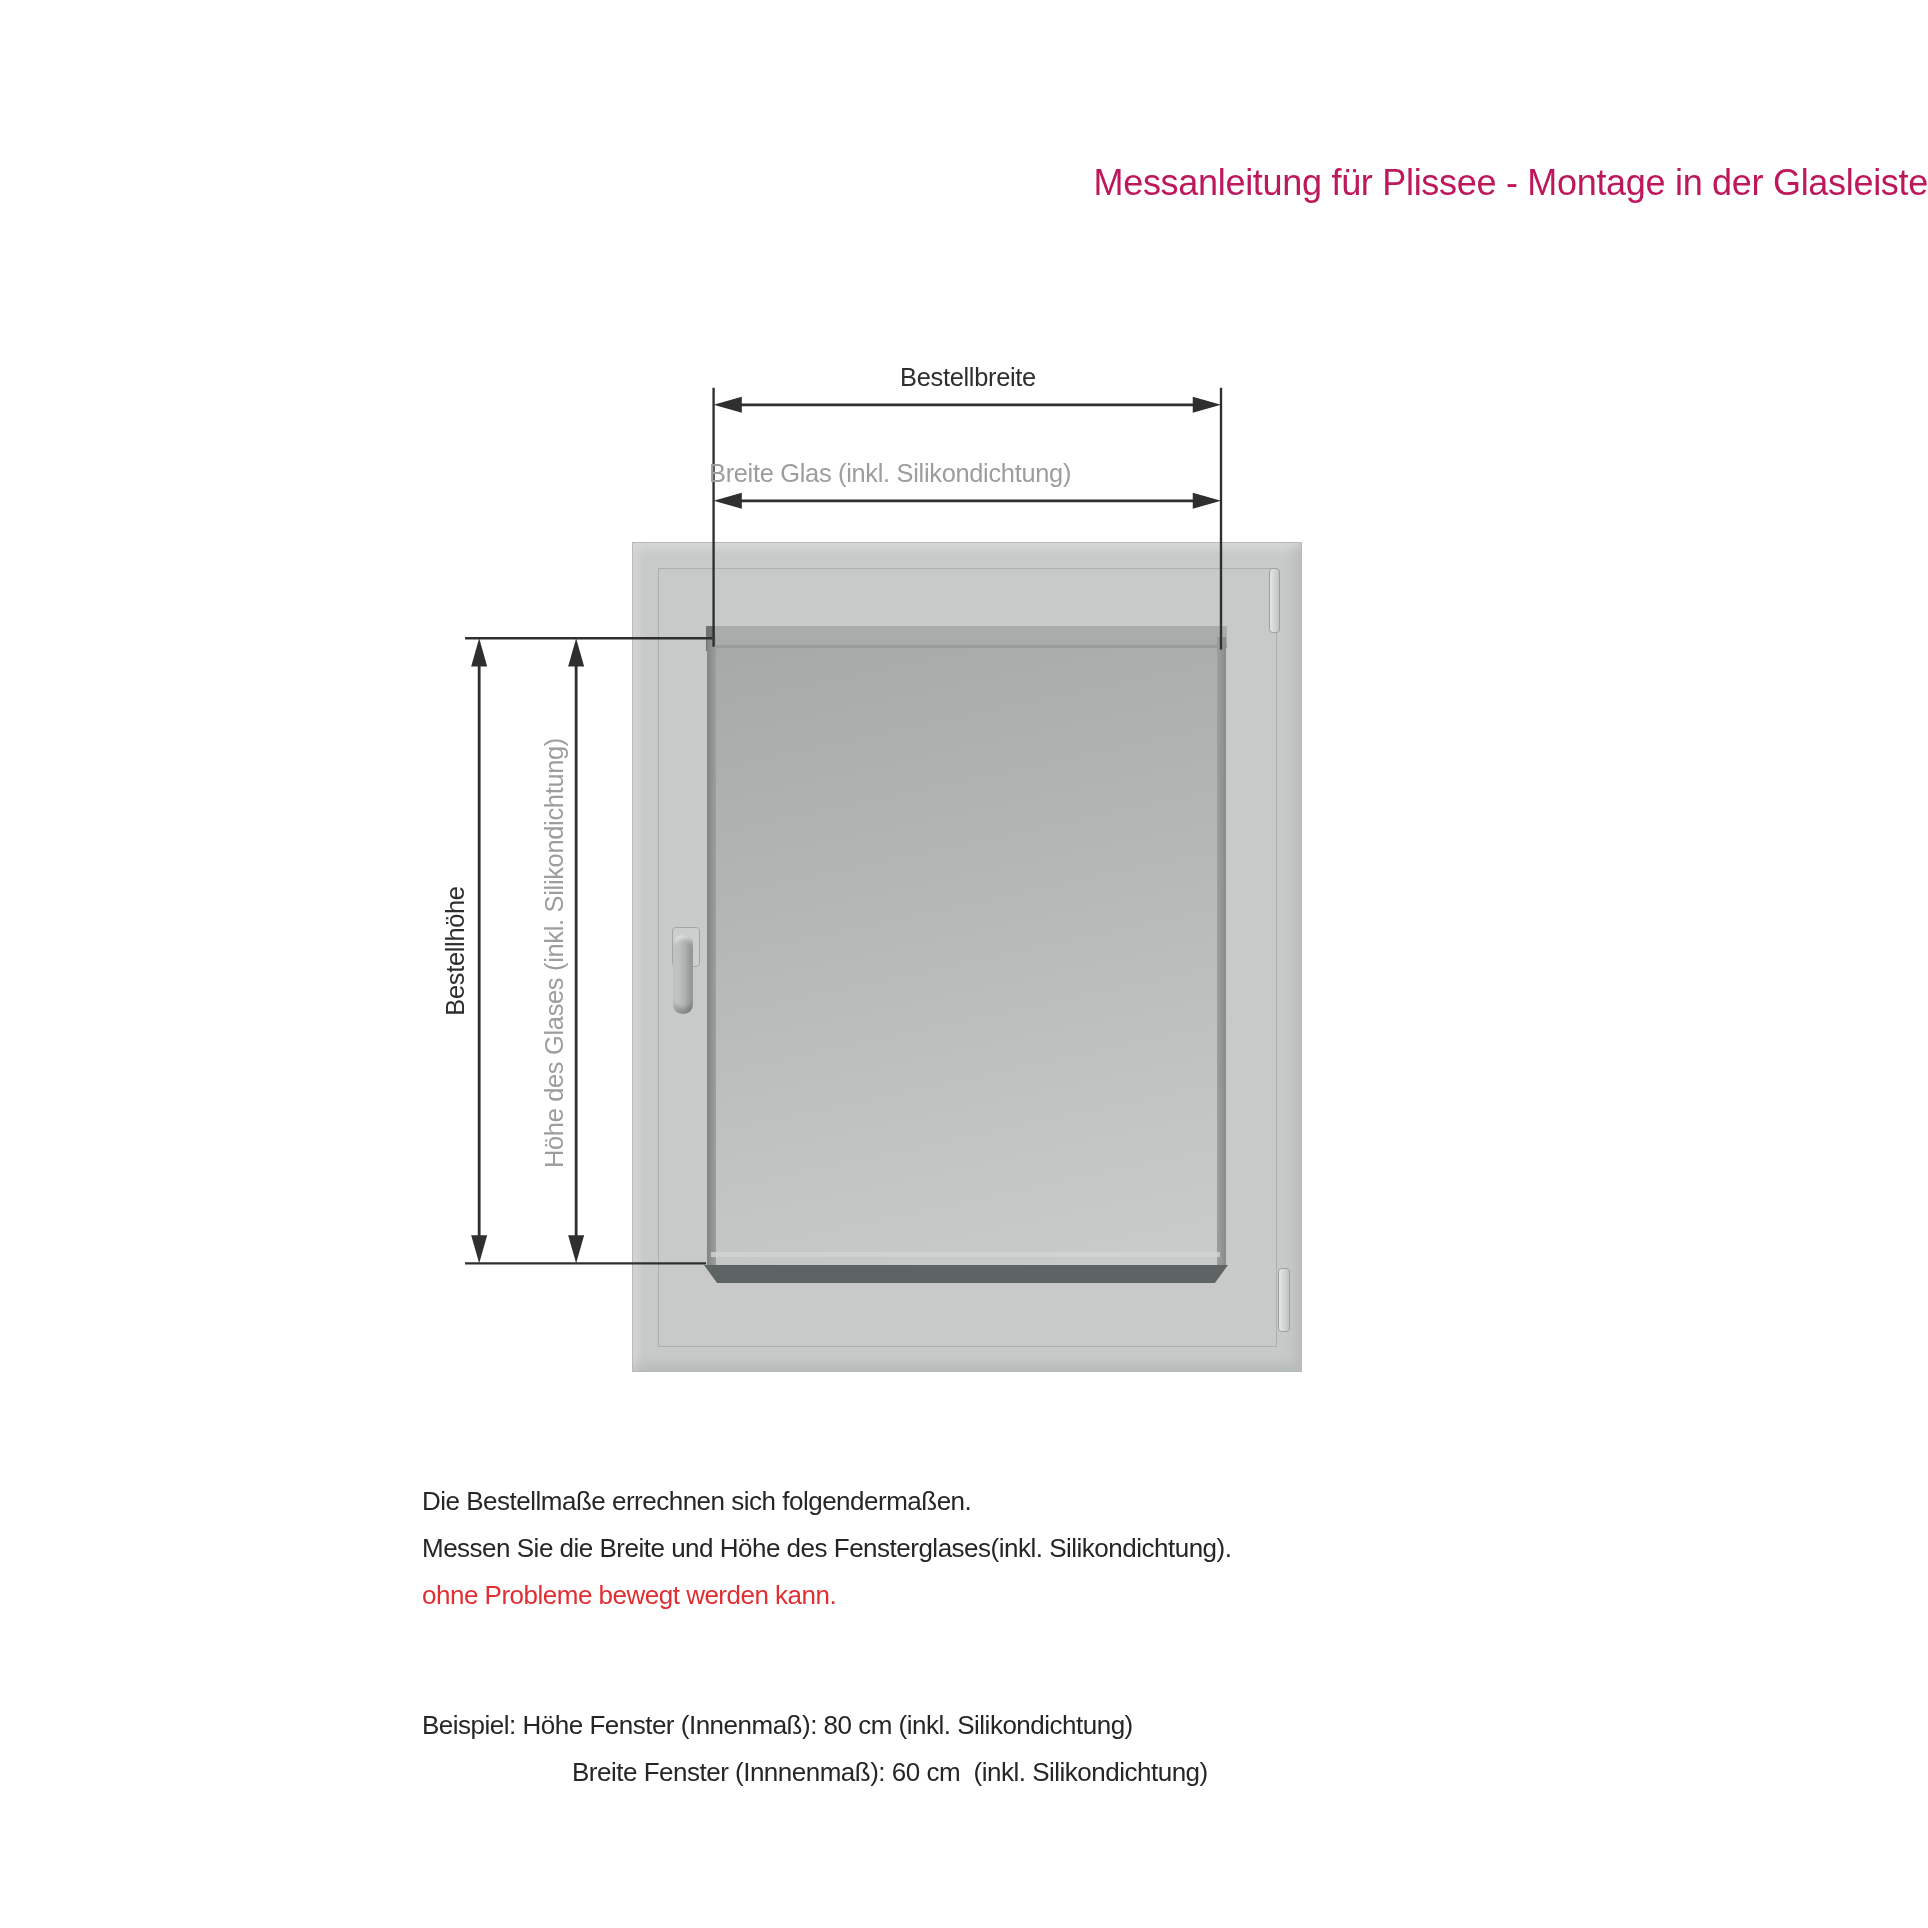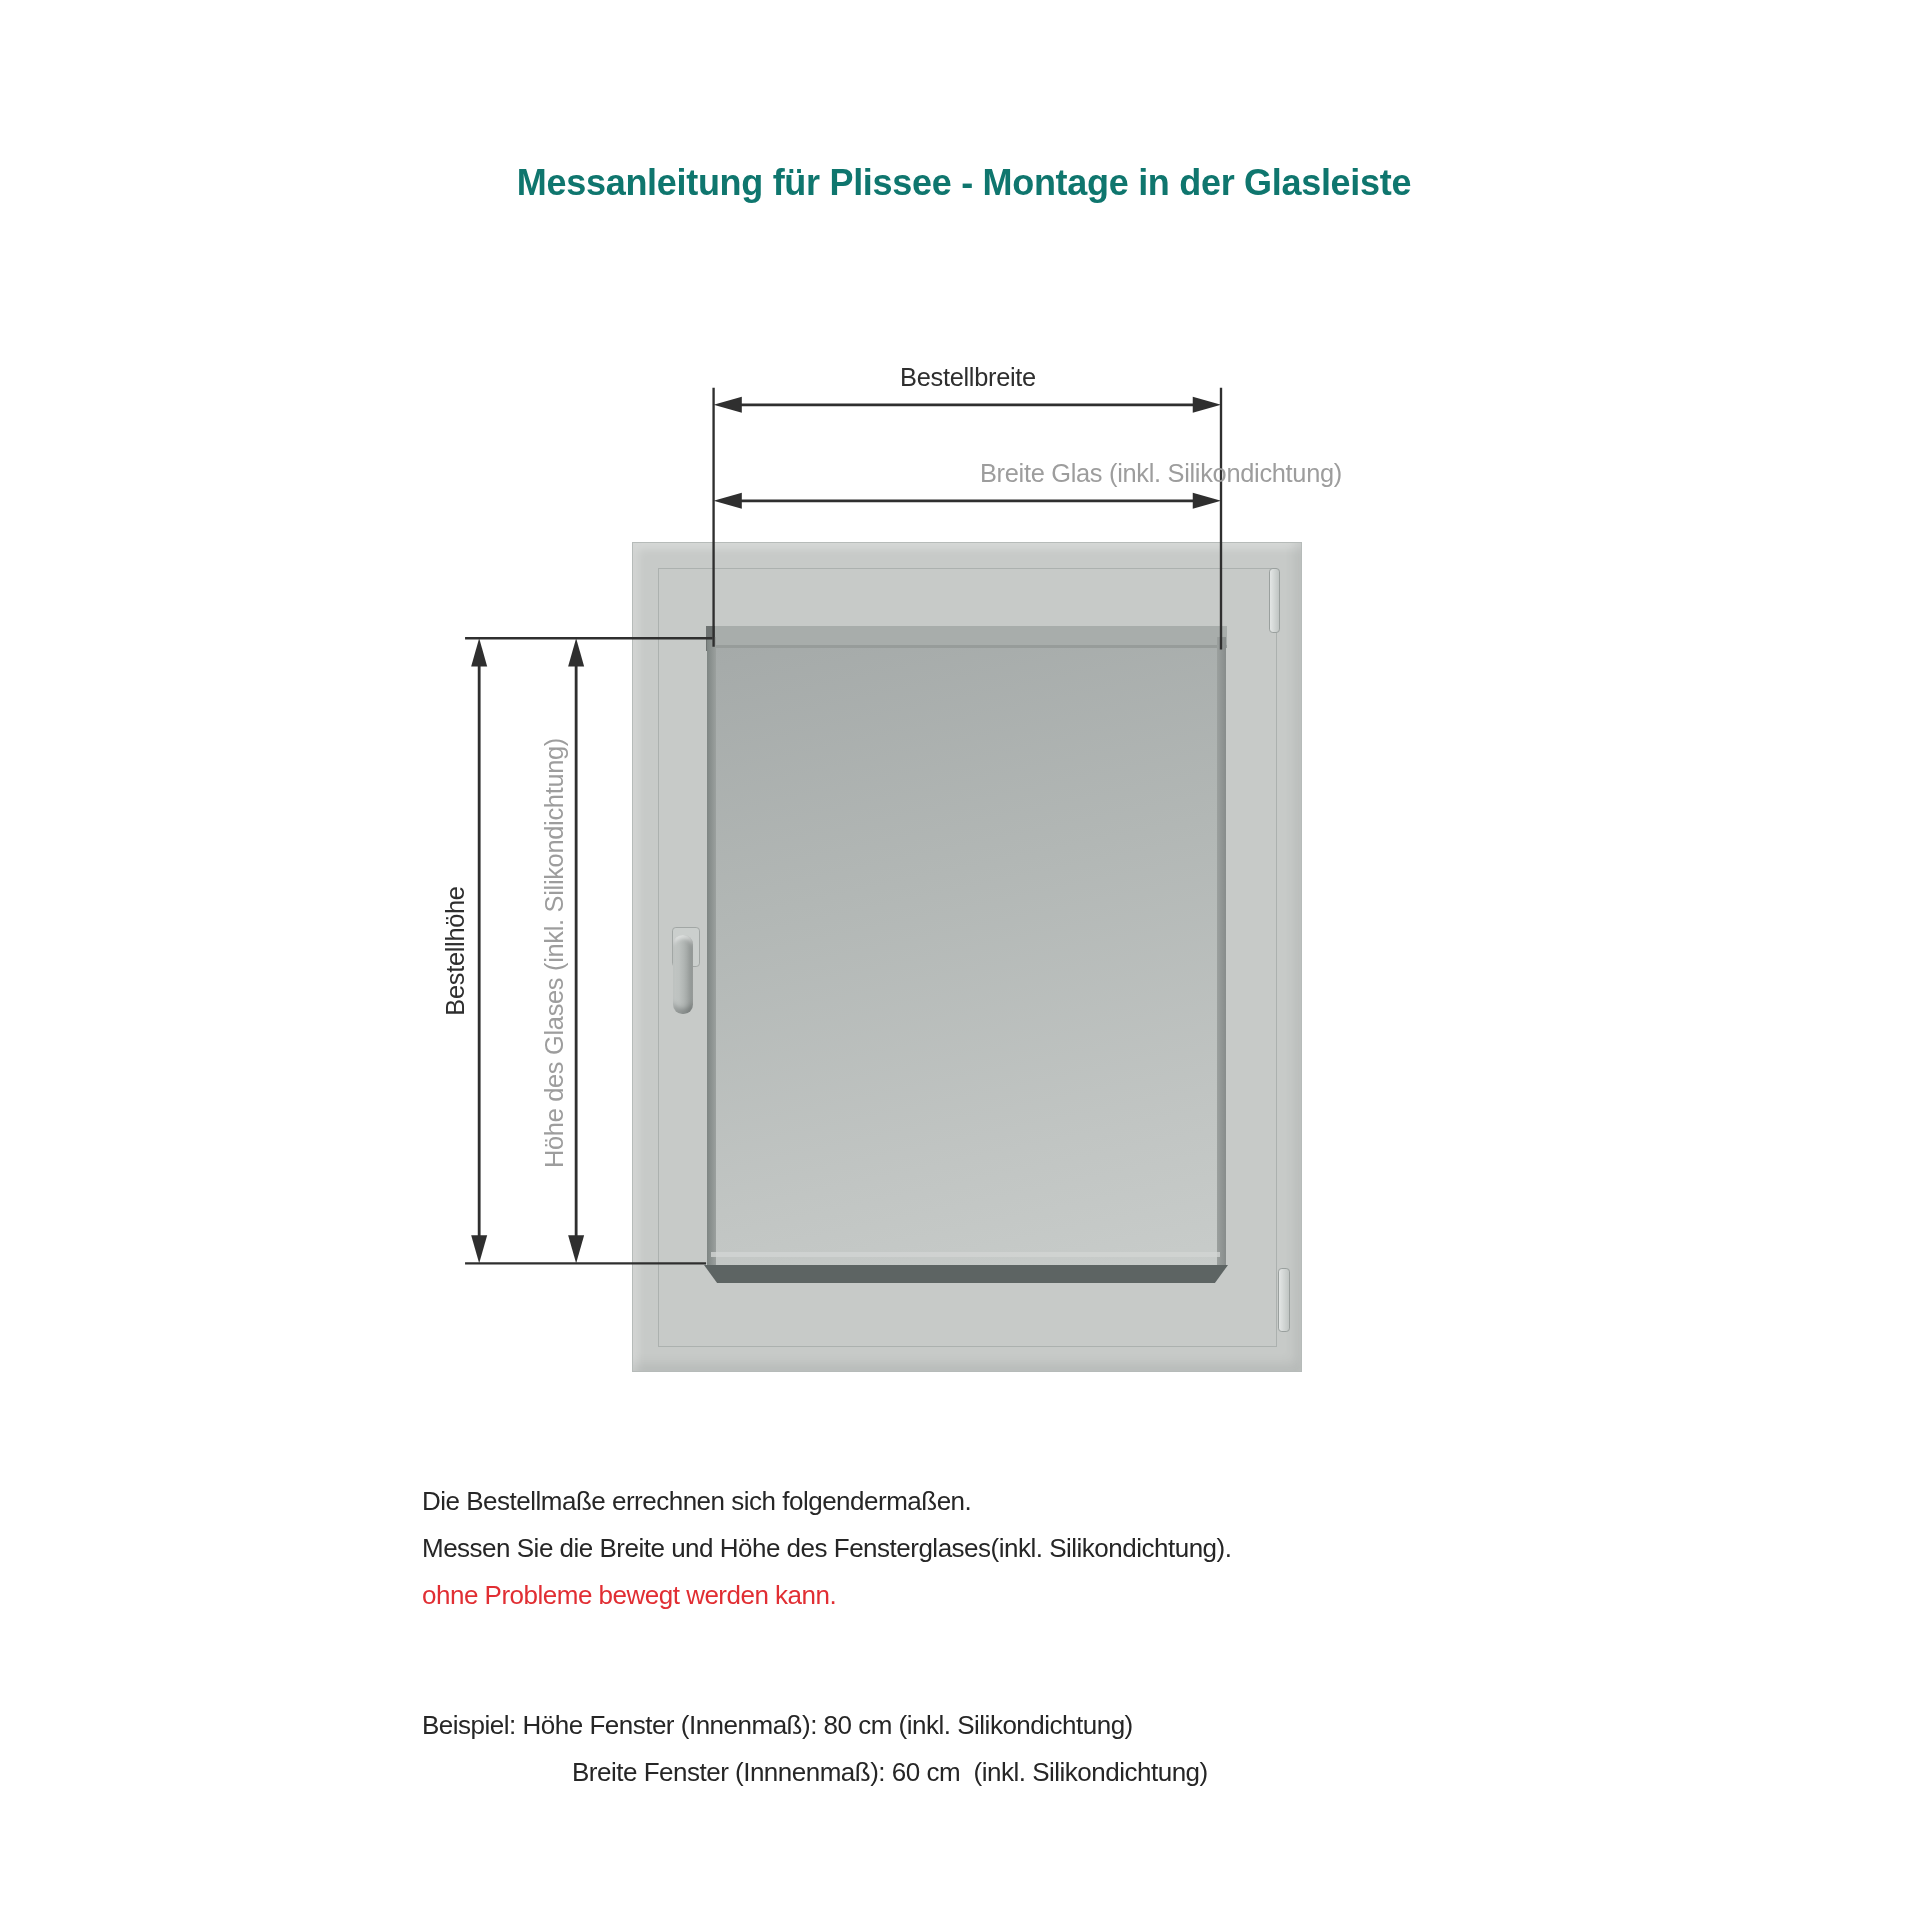--- a/index.html
+++ b/index.html
@@ -14,26 +14,25 @@
     background: #ffffff;
     overflow: hidden;
     font-family: "Liberation Sans", sans-serif;
     color: #262626;
   }
   .abs { position: absolute; }
 
   
   #page-title {
     left: 0; right: 0; top: 162px;
-    text-align: center;
+    text-align: right;
     font-size: 36px;
     letter-spacing: -0.3px;
-    color: #0f766e;
+    color: #be185d;
     white-space: pre;
-    font-weight: bold;
   }
 
   
   #window-frame {
     left: 632px; top: 542px;
     width: 668px; height: 828px;
     background: #c7cac8;
     border: 0.9px solid #b6bbb9;
     box-shadow: inset -4.7px -6.6px 11.3px rgba(80,86,85,0.14),
                 inset 3.8px 4.7px 9.4px rgba(255,255,255,0.35);
@@ -118,23 +117,23 @@
     letter-spacing: -0.3px;
     white-space: pre;
   }
   #order-width-label {
     left: 714px; top: 363px;
     width: 508px;
     text-align: center;
     color: #2e2e2e;
   }
   #glass-width-label {
-    left: 734px; top: 459px;
+    left: 709px; top: 459px;
     width: 608px;
-    text-align: right;
+    text-align: left;
     color: #9d9d9d;
   }
   .dim-label-vert {
     transform: translate(-50%, -50%) rotate(-90deg);
     transform-origin: center center;
   }
   #order-height-label {
     left: 455px; top: 951px;
     color: #2e2e2e;
   }

